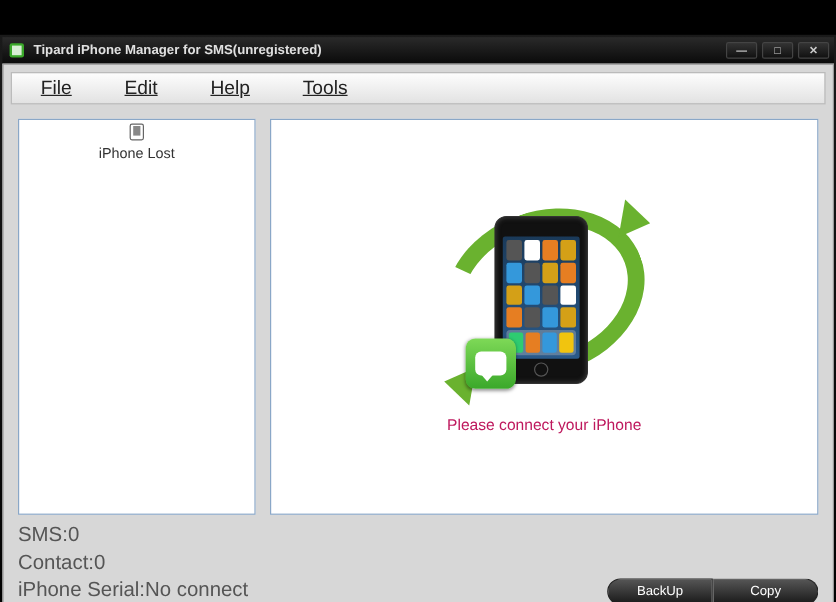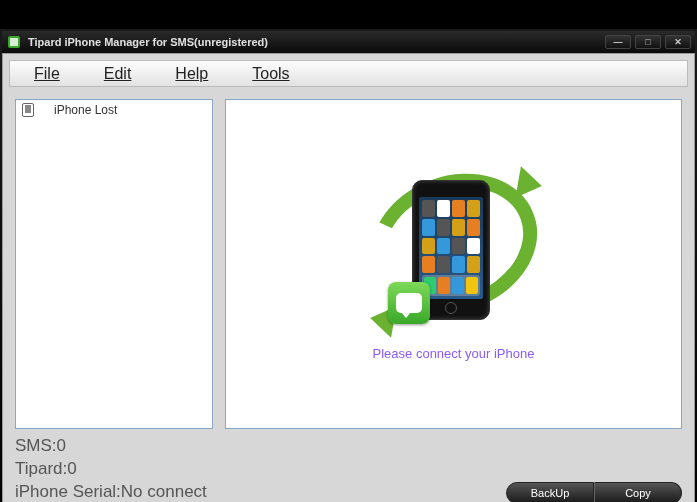--- a/index.html
+++ b/index.html
@@ -47,21 +47,21 @@
 
 .content-area {
   flex: 1; display: flex; padding: 6px 12px 0 12px; gap: 12px;
 }
 
 .sidebar {
   width: 198px; height: 330px;
   background: #fff; border: 1px solid #8aa7c7;
   font-size: 12px; color: #333;
 }
-.tree-item { padding: 3px 6px; display: flex; align-items: center; gap: 20px;}
+.tree-item { padding: 3px 6px; display: flex; align-items: center; gap: 4px; flex-direction: column;}
 .tree-indent { padding-left: 6px; }
 .phone-icon { width: 12px; height: 14px; border:1px solid #666; border-radius:2px; position:relative; display:inline-block;}
 .phone-icon::after{content:"";position:absolute;left:2px;top:1px;right:2px;bottom:3px;background:#888;}
 
 .main-panel {
   flex: 1; height: 330px;
   background: #fff; border: 1px solid #8aa7c7;
   display: flex; flex-direction: column; align-items: center; justify-content: center;
 }
 .illustration { width: 180px; height: 160px; position: relative; margin-bottom: 18px;}
@@ -104,21 +104,21 @@
 .iphone-btn{position:absolute;bottom:5px;left:50%;transform:translateX(-50%);width:12px;height:12px;border:1px solid #555;border-radius:50%;}
 .sms-badge {
   position:absolute; left:24px; bottom:4px; width:42px; height:42px;
   background:linear-gradient(to bottom,#7ed957,#3aa82a); border-radius:8px;
   display:flex;align-items:center;justify-content:center;
   box-shadow:0 1px 3px rgba(0,0,0,0.4);
 }
 .sms-bubble{width:26px;height:20px;background:#fff;border-radius:5px;position:relative;}
 .sms-bubble::after{content:"";position:absolute;bottom:-5px;left:5px;width:0;height:0;border-left:5px solid transparent;border-right:5px solid transparent;border-top:6px solid #fff;}
 
-.prompt-text { font-size: 13px; color: #8b5cf6; }
+.prompt-text { font-size: 13px; color: #be185d; }
 
 .footer {
   padding: 6px 12px 10px 12px;
   display:flex; align-items: flex-end;
 }
 .status-block { font-size: 17px; color: #555; line-height: 1.35; flex:1;}
 .action-buttons { display:flex; }
 .pill-btn {
   width: 88px; height: 22px;
   background: linear-gradient(to bottom, #555, #1a1a1a);
@@ -209,21 +209,21 @@
           </div>
         </div>
         <div class="prompt-text">Please connect your iPhone</div>
       </div>
 
     </div>
 
     <div class="footer">
       <div class="status-block">
         <div><span>SMS:</span><span>0</span></div>
-        <div><span>Tipard:</span><span>0</span></div>
+        <div><span>Contact:</span><span>0</span></div>
         <div><span>iPhone Serial:</span><span>No connect</span></div>
       </div>
       <div class="action-buttons">
         <div class="pill-btn left">BackUp</div>
         <div class="pill-btn right">Copy</div>
       </div>
     </div>
 
   </div>
 

